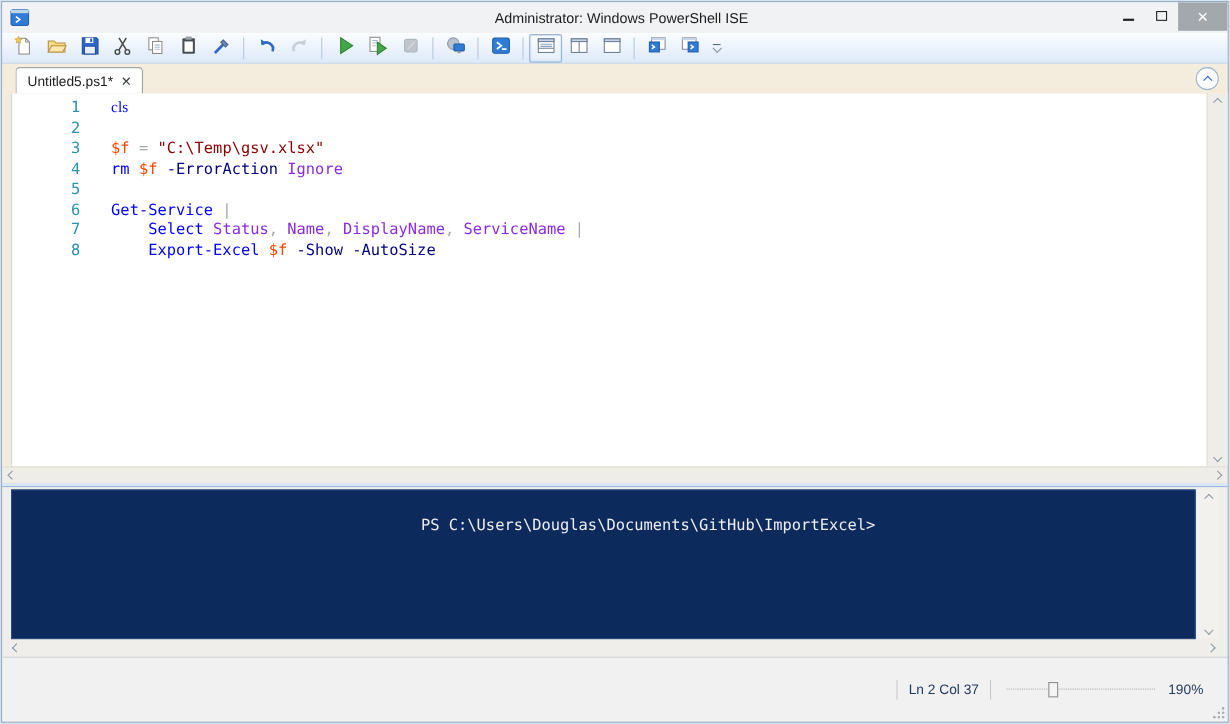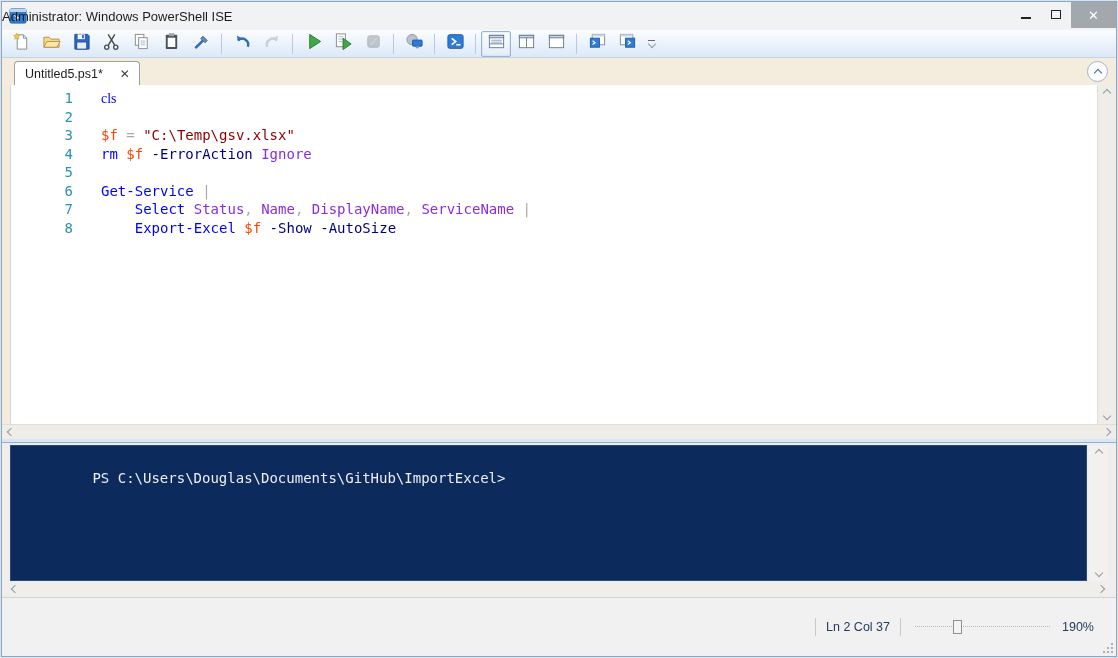--- a/index.html
+++ b/index.html
@@ -3,21 +3,21 @@
 <meta charset="utf-8">
 <style>
   * { margin:0; padding:0; box-sizing:border-box; }
   html,body { width:1118px; height:658px; background:#d6e2ee; font-family:"Liberation Sans", sans-serif; }
   .window { width:1116px; height:656px; margin:1px; background:#f0f0f0; border:1px solid #8ea6c0;
             display:flex; flex-direction:column; overflow:hidden; }
 
   
   .titlebar { height:28px; background:#f1f2f3; display:flex; align-items:center; position:relative; flex:0 0 auto; }
   .app-icon { width:18px; height:16px; margin-left:7px; }
-  .title-text { position:absolute; left:0; right:0; font-size:13px; color:#1c1c1c; }
+  .title-text { position:absolute; left:12px; right:0; text-align:center; font-size:13px; color:#1c1c1c; }
   .win-controls { margin-left:auto; display:flex; align-items:flex-start; height:100%; z-index:2; }
   .win-btn { width:30px; height:24px; display:flex; align-items:center; justify-content:center;
              font-size:13px; color:#222; }
   .win-btn.min span { display:block; width:10px; border-top:2px solid #222; margin-top:8px; }
   .win-btn.max span { display:block; width:10px; height:9px; border:1.5px solid #222; }
   .win-btn.close { width:45px; height:26px; background:#a3a8ad; color:#fff; font-size:13px; }
 
   
   .menubar { height:21px; background:#f2f6fb; display:flex; align-items:center; padding-left:8px; gap:2px;
              border-top:1px solid #e3e8ee; flex:0 0 auto; }
@@ -39,42 +39,42 @@
   .chev { display:inline-block; width:6px; height:6px; border-right:1.6px solid #8f9aa6; border-bottom:1.6px solid #8f9aa6; }
   .chev.up    { transform:rotate(225deg); }
   .chev.down  { transform:rotate(45deg); }
   .chev.left  { transform:rotate(135deg); }
   .chev.right { transform:rotate(-45deg); }
 
   
   .tabstrip { height:27px; background:#f4ecdd; display:flex; align-items:flex-end; padding-left:12px;
               position:relative; flex:0 0 auto; }
   .tab { height:24px; background:#fff; border:1px solid #9aa0a6; border-bottom:none; border-radius:4px 4px 0 0;
-         display:flex; align-items:center; gap:17px; padding:0 9px 0 10px; font-size:12.5px; color:#1c1c1c; }
+         display:flex; align-items:center; gap:7px; padding:0 9px 0 10px; font-size:12.5px; color:#1c1c1c; }
   .tab-close { font-size:12px; color:#3a3f44; line-height:1; }
   .collapse-btn { position:absolute; right:8px; top:3px; width:21px; height:21px; border-radius:50%;
                   background:#fdfdfd; border:1px solid #9db4d0; display:flex; align-items:center; justify-content:center; }
   .collapse-btn .chev { border-color:#2e66c9; margin-top:3px; }
 
   
   .editor-body { height:339px; display:flex; background:#fff; border-left:8px solid #f3ebdc; flex:0 0 auto; }
   .code-area { flex:1; padding-top:4px; overflow:hidden; border-left:1px solid #cdd9e6; }
   .code-line { display:flex; height:18.5px; line-height:18.5px; font-family:"DejaVu Sans Mono", monospace; font-size:14px; }
   .ln { width:62px; text-align:right; color:#2b91af; flex:0 0 auto; }
   .code { white-space:pre; padding-left:28px; }
   .vscroll { width:19px; background:#efede7; border-left:1px solid #e0ddd4; display:flex; flex-direction:column;
              align-items:center; justify-content:space-between; padding:5px 0; }
   .hscroll { height:15px; background:#efede7; border-top:1px solid #e0ddd4; display:flex; align-items:center;
              justify-content:space-between; padding:0 6px; flex:0 0 auto; }
 
   
   .splitter { height:4px; background:#d9e6f5; border-bottom:1px solid #8fafd9; flex:0 0 auto; }
 
   
-  .console-region { background:#efeeea; padding:2px 8px 0 8px; flex:0 0 auto; }
+  .console-region { background:#efeeea; padding:2px 8px 0 8px; flex:0 0 auto;text-align:center; }
   .console-row { display:flex; height:136px; }
   .console-box { flex:1; background:#0d2a5c; border:1px solid #274a7e; color:#eeeef2;
                  font-family:"DejaVu Sans Mono", monospace; font-size:14px; padding:8px 0 0 14px; white-space:pre; }
   .console-vscroll { width:19px; background:#f2f1ed; display:flex; flex-direction:column; align-items:center;
                      justify-content:space-between; padding:5px 0; margin-left:2px; }
   .console-hscroll { height:16px; display:flex; align-items:center; justify-content:space-between; padding:0 4px 0 2px; }
 
   
   .statusbar { flex:1; border-top:1px solid #d2d2d2; background:#f1f1f1; display:flex; align-items:center;
                justify-content:flex-end; padding-right:8px; position:relative; }

